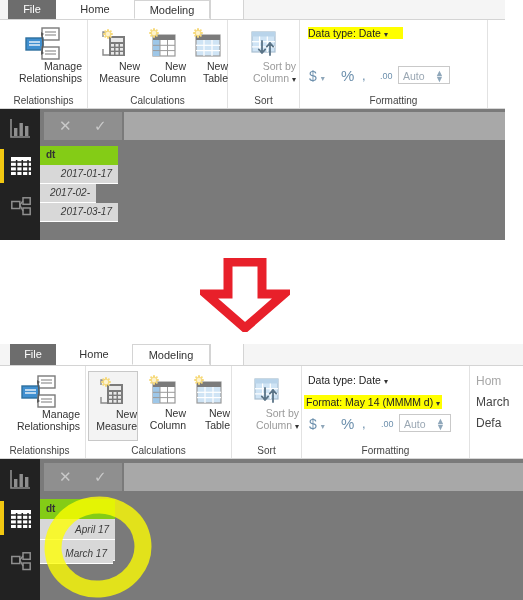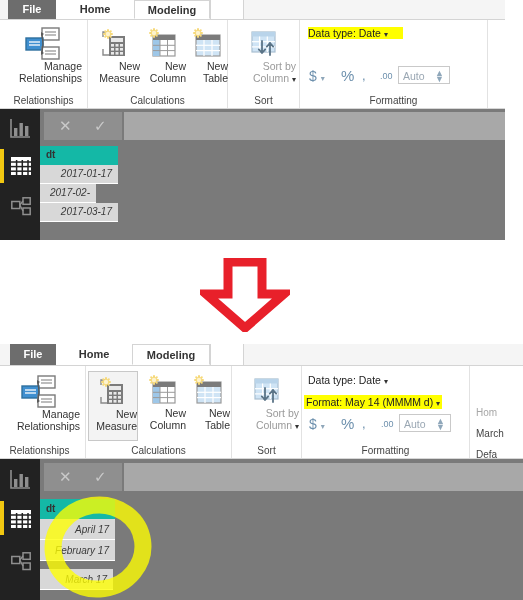--- a/index.html
+++ b/index.html
@@ -10,21 +10,21 @@
 
   
   .pbi{position:absolute;background:#ffffff;overflow:hidden;}
   .pbi.top{left:0;top:0;width:505px;height:240px;}
   .pbi.bot{left:0;top:344px;width:523px;height:256px;}
 
   
   .tabbar{position:relative;height:19px;background:#f5f5f5;
           border-bottom:1px solid #d4d4d4;}
   .tab{position:absolute;top:0;height:19px;line-height:19px;
-       font-size:11px;color:#333;text-align:center;box-sizing:border-box;font-weight:bold;}
+       font-size:11px;color:#333;text-align:center;box-sizing:border-box;}
   .tab.file{left:8px;width:48px;background:#6d6d6d;color:#fff;}
   .tab.home{left:56px;width:78px;background:#ffffff;}
   .tab.modeling{left:134px;width:76px;background:#ffffff;
                 border-left:1px solid #d4d4d4;border-right:1px solid #d4d4d4;
                 border-top:1px solid #d4d4d4;border-bottom:1px solid #ffffff;}
   .tab.blank{left:210px;width:34px;background:#ffffff;
              border-left:1px solid #d4d4d4;border-right:1px solid #d4d4d4;}
 
   
   .ribbon{position:relative;height:88px;background:#ffffff;
@@ -45,33 +45,33 @@
   .fmtrow{position:absolute;font-size:10.5px;color:#222;white-space:nowrap;}
   .hl{background:#ffff00;}
   .caret{font-size:8px;color:#333;}
 
   .fmtbtn{position:absolute;color:#6d90ad;}
   .autobox{position:absolute;border:1px solid #c9c9c9;background:#fff;
            box-sizing:border-box;}
   .autotxt{position:absolute;font-size:10.5px;color:#9aa7b3;}
 
   
-  .rightcol{position:absolute;font-size:10px;color:#444;white-space:nowrap;margin-top:33px;}
+  .rightcol{position:absolute;font-size:12px;color:#444;white-space:nowrap;}
   .rightcol.dim{color:#a7a7a7;}
 
   
   .ws{position:relative;background:#7a7a7a;}
   .navrail{position:absolute;left:0;top:0;width:40px;bottom:0;background:#222222;}
   .navitem{position:absolute;left:0;width:40px;height:34px;}
   .navsel{position:absolute;left:0;width:4px;height:34px;background:#f2c811;}
   .fbar{position:absolute;background:#a8a8a8;}
   .fbtns{position:absolute;background:#8f8f8f;}
   .fmark{position:absolute;color:#c9c9c9;font-size:15px;line-height:1;}
 
-  .thead{position:absolute;background:#14b8a6;font-size:10px;font-weight:bold;
+  .thead{position:absolute;background:#84cc16;font-size:10px;font-weight:bold;
          color:#333;padding-left:6px;box-sizing:border-box;line-height:17px;}
   .tcell{position:absolute;background:#d8d8d8;font-size:10px;color:#3b3b3b;
          font-style:italic;text-align:right;padding-right:6px;
          box-sizing:border-box;border-bottom:1px solid #ffffff;line-height:18px;}
 
   
   .arrow{position:absolute;}
   .circle-hl{position:absolute;pointer-events:none;}
 </style>
 </head>
@@ -499,21 +499,21 @@
       </div>
       <div class="fbtns" style="left:44px;top:4px;width:78px;height:28px">
         <div class="fmark" style="left:15px;top:6px">✕</div>
         <div class="fmark" style="left:50px;top:6px">✓</div>
       </div>
       <div class="fbar" style="left:124px;top:4px;right:0;height:28px"></div>
 
       <div class="thead" style="left:40px;top:40px;width:75px;height:20px;line-height:20px">dt</div>
       <div class="tcell" style="left:40px;top:60px;width:75px;height:21px;line-height:21px">April 17</div>
       <div class="tcell" style="left:40px;top:81px;width:75px;height:21px;line-height:21px">February 17</div>
-      <div class="tcell" style="left:40px;top:110px;width:73px;height:21px;line-height:21px">March 17</div>
+      <div class="tcell" style="left:40px;top:84px;width:73px;height:21px;line-height:21px">March 17</div>
     </div>
   </div>
 
   <div class="circle-hl" style="left:38px;top:495px;width:130px;height:105px">
     <svg width="130" height="105" viewBox="0 0 130 105">
       <ellipse cx="60" cy="52" rx="45" ry="42" fill="none" stroke="#ffff00" stroke-width="17" stroke-linecap="round" opacity="0.78" transform="rotate(-8 60 52)"></ellipse>
     </svg>
   </div>
 
 </div>

